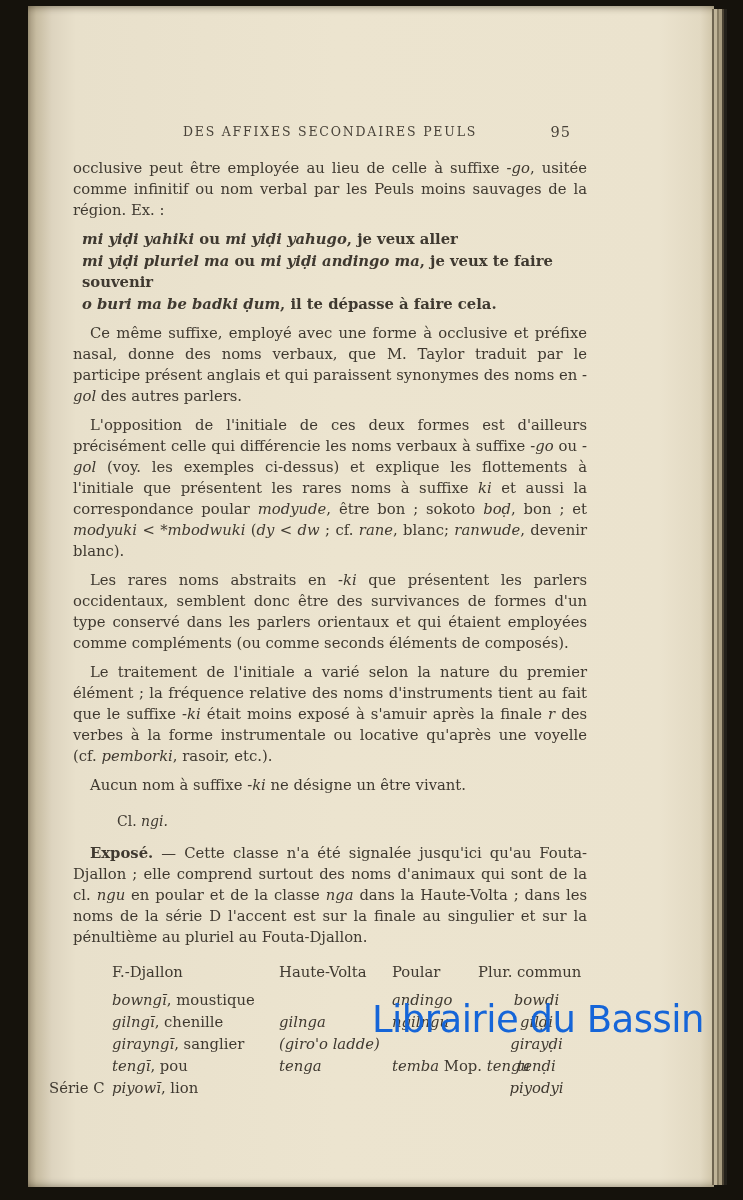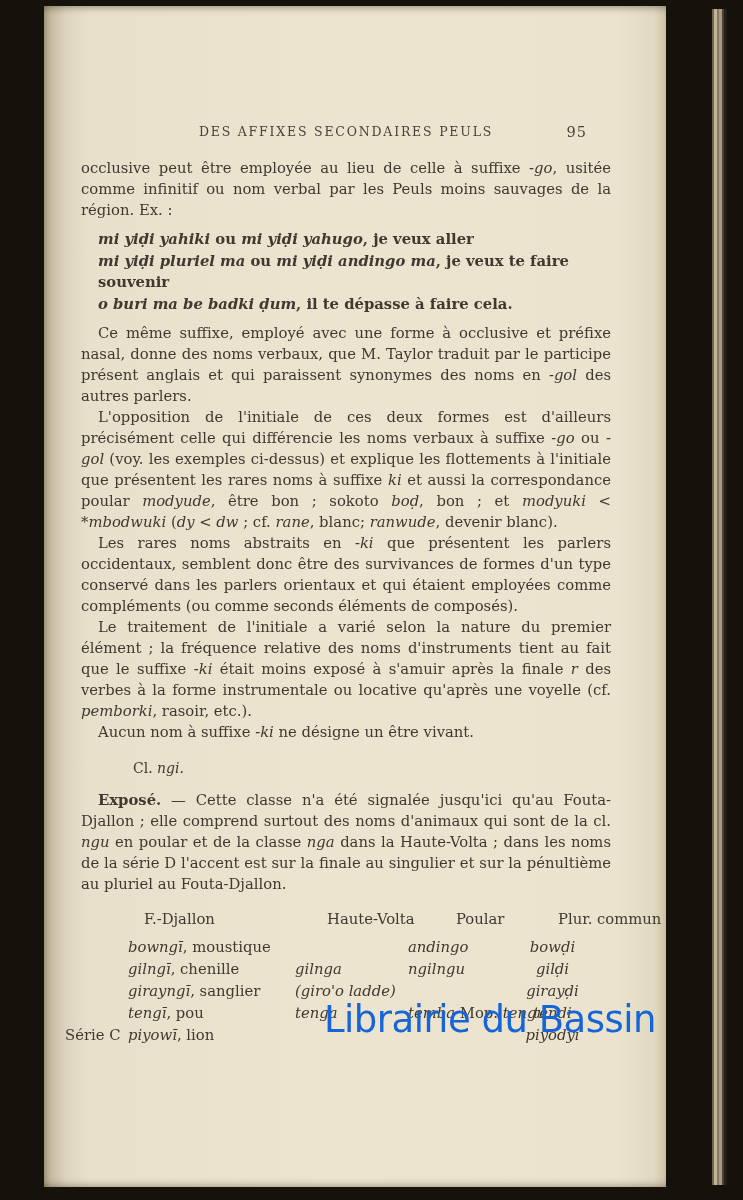--- a/index.html
+++ b/index.html
@@ -7,22 +7,22 @@
   body {
     width: 743px; height: 1200px;
     position: relative;
     overflow: hidden;
     background: #15120c;
     font-family: "DejaVu Serif", serif;
   }
   
   .page {
     position: absolute;
-    left: 44px; top: 6px;
-    width: 622px; height: 1181px;
+    left: 28px; top: 6px;
+    width: 686px; height: 1181px;
     background: linear-gradient(90deg,
       #a3977d 0%, #c7bca1 1.2%, #ddd4bf 3.5%, #e8e0cb 7%,
       #ece4cf 45%, #ebe3ce 92%, #e2d9c2 98%, #cfc4a8 100%);
     box-shadow: inset 0 7px 9px -7px rgba(40,30,10,.6),
                 inset 0 -7px 9px -7px rgba(40,30,10,.5);
     overflow: hidden;
   }
   
   .edges {
     position: absolute;
@@ -47,21 +47,21 @@
     color: #49433a;
   }
   .pagenum {
     position: absolute;
     right: 24px; top: 0;
     font-size: 14.5px;
     letter-spacing: 1px;
   }
   .page-body { margin-top: 15px; }
   .para {
-    margin: 0;
+    margin: 8px;
     font-size: 14.8px;
     line-height: 21px;
     text-align: justify;
   }
   .indent { text-indent: 17px; }
   .it { font-style: italic; }
   .bf { font-weight: bold; }
   .examples {
     margin: 8px 0 8px 17px;
     font-size: 14.8px;
@@ -76,21 +76,21 @@
   .vtable {
     margin: 14px 0 0 -16px;
     width: 546px;
     font-size: 14.8px;
   }
   .trow {
     display: grid;
     grid-template-columns: 63px 167px 113px 86px 117px;
     line-height: 22px;
   }
-  .thead { margin-bottom: 6px; gap: 16px; }
+  .thead { margin-bottom: 6px; }
   .tcell { white-space: nowrap; overflow: visible; }
   .trow:not(.thead) .c4 { text-align: center; }
   .watermark {
     position: absolute;
     right: 10px; top: 992px;
     font-family: "DejaVu Sans", sans-serif;
     font-size: 37px;
     letter-spacing: -0.5px;
     white-space: nowrap;
     color: #1565d8;

